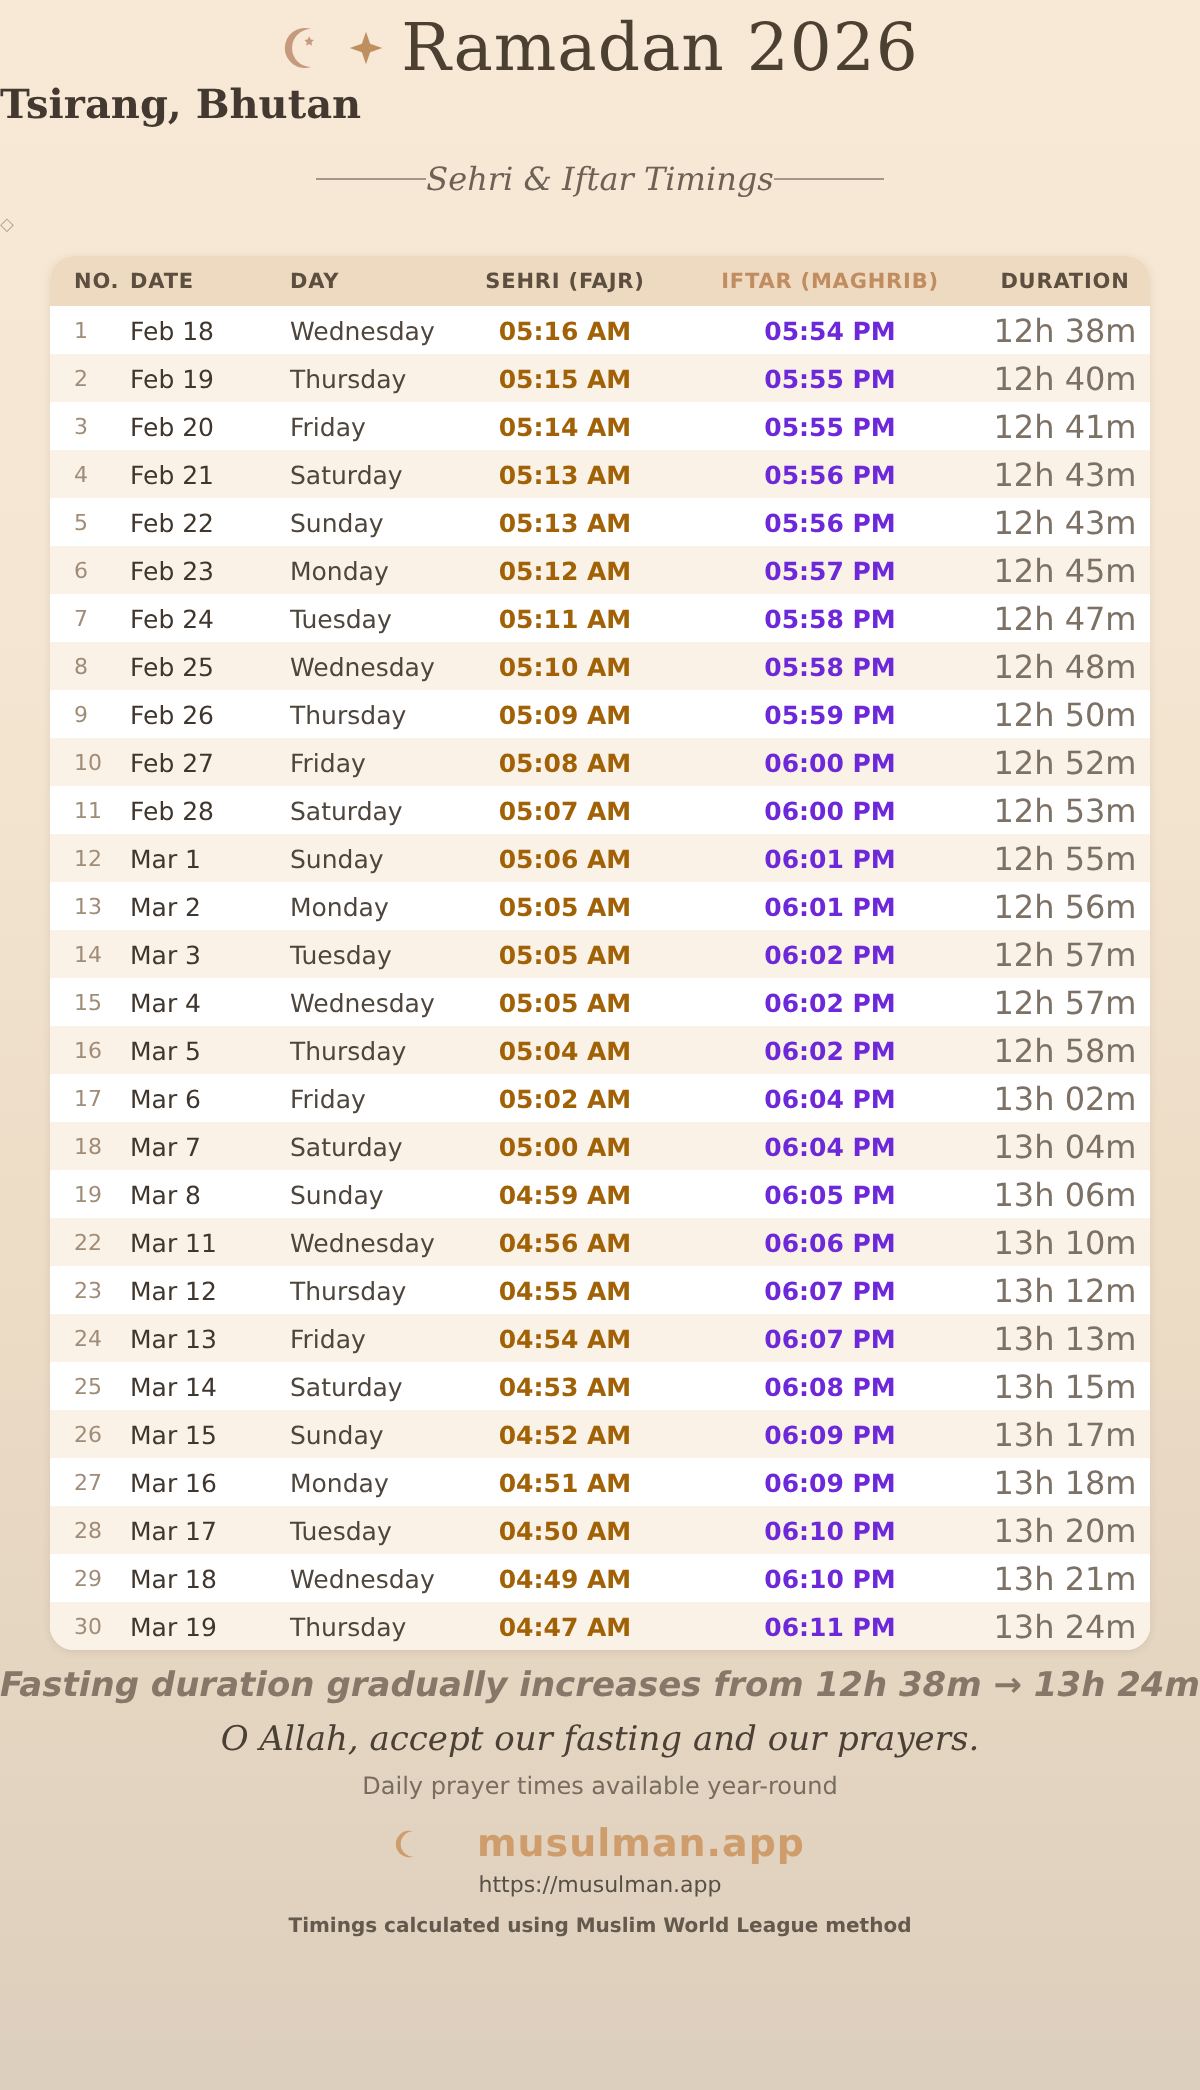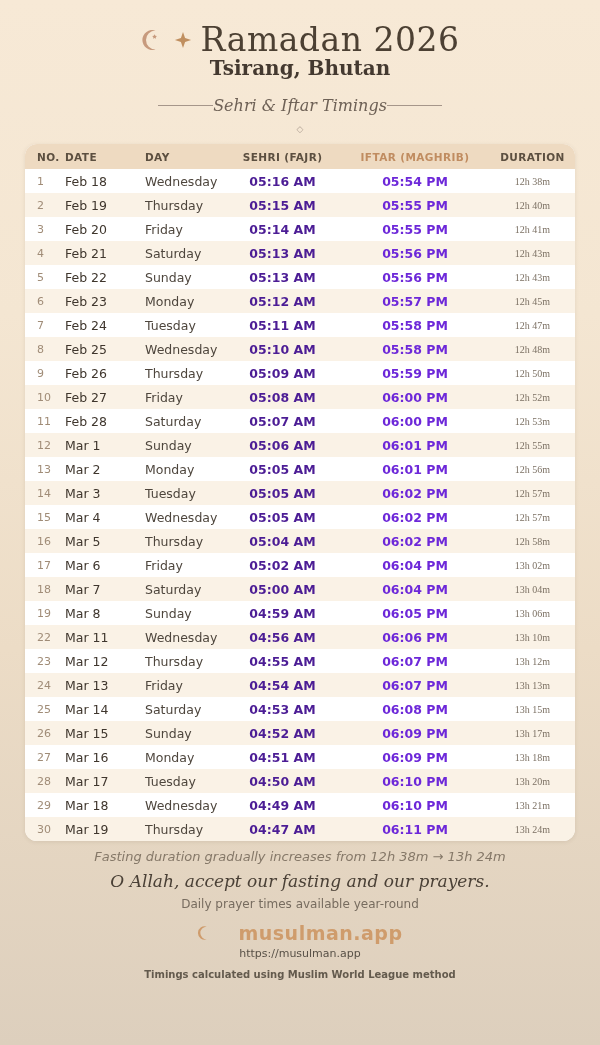--- a/index.html
+++ b/index.html
@@ -2,21 +2,21 @@
 <html><head>
 <meta charset="utf-8">
 <style>
   html,body { margin:0; padding:0; }
   .page {
     width:600px; height:1045px; overflow:hidden; position:relative;
     font-family:"DejaVu Sans","Liberation Sans",sans-serif;
     background:linear-gradient(180deg,#f7e9d6 0%,#f4e6d2 30%,#ecdcc6 62%,#ddcfbd 100%);
   }
   
-  .hero { text-align:center; padding-top:20px; }
+  .hero { padding-top:4px; }
   .title-row { display:flex; align-items:center; justify-content:center; gap:9px; }
   .title {
     font-family:"DejaVu Serif","Liberation Serif",serif;
     font-size:33px; color:#4c4033; letter-spacing:0.5px;
   }
   .location {
     font-family:"DejaVu Serif","Liberation Serif",serif;
     font-size:20px; font-weight:bold; color:#443930; margin-top:-3px;
   }
   .subtitle-row { display:flex; align-items:center; justify-content:center; margin-top:16px; }
@@ -43,26 +43,26 @@
   thead th.c1 { text-align:left; padding-left:5px; }
   thead th.c2 { text-align:left; padding-left:10px; }
   thead th.c3, thead th.c4, thead th.c5 { text-align:center; }
   thead th.c4 { color:#c08c60; }
   tbody td { height:24px; padding:0; font-size:12.5px; }
   tbody tr:nth-child(even) td { background:#faf2e6; }
   tbody tr:nth-child(odd) td { background:#ffffff; }
   td.no   { color:#a08c77; font-size:11px; text-align:left; padding-left:12px; }
   td.date { color:#3f362d; text-align:left; padding-left:5px;margin-top:23px; }
   td.day  { color:#4e463d; text-align:left; padding-left:10px; }
-  td.sehri    { color:#4c1d95; font-weight:bold; text-align:center; }
+  td.sehri    { color:#a16207; font-weight:bold; text-align:center; }
   td.iftar    { color:#6d28d9; font-weight:bold; text-align:center; }
-  td.duration { color:#7c7164; font-size:10px; text-align:center;font-family:Liberation Serif, serif; }
+  td.duration { color:#7c7164; font-size:16px; text-align:center; }
   
   .footer { text-align:center; }
-  .duration-note { margin-top:8px; font-style:italic; font-size:13px; color:#857868; }
+  .duration-note { margin-top:8px; font-style:italic; font-size:17px; color:#857868;font-weight:bold; }
   .dua {
     font-family:"DejaVu Serif","Liberation Serif",serif;
     font-style:italic; font-size:17px; color:#49403
 6; color:#4a4036; margin-top:7px;
   }
   .availability { font-size:12px; color:#776c5f; margin-top:6px; }
   .brand-row { display:flex; align-items:center; justify-content:center; gap:25px; margin-top:11px; }
   .brand { font-size:19px; font-weight:bold; color:#cf9c6c; letter-spacing:0.5px; }
   .url { font-size:11px; color:#57504
 6; color:#575046; margin-top:3px; }

